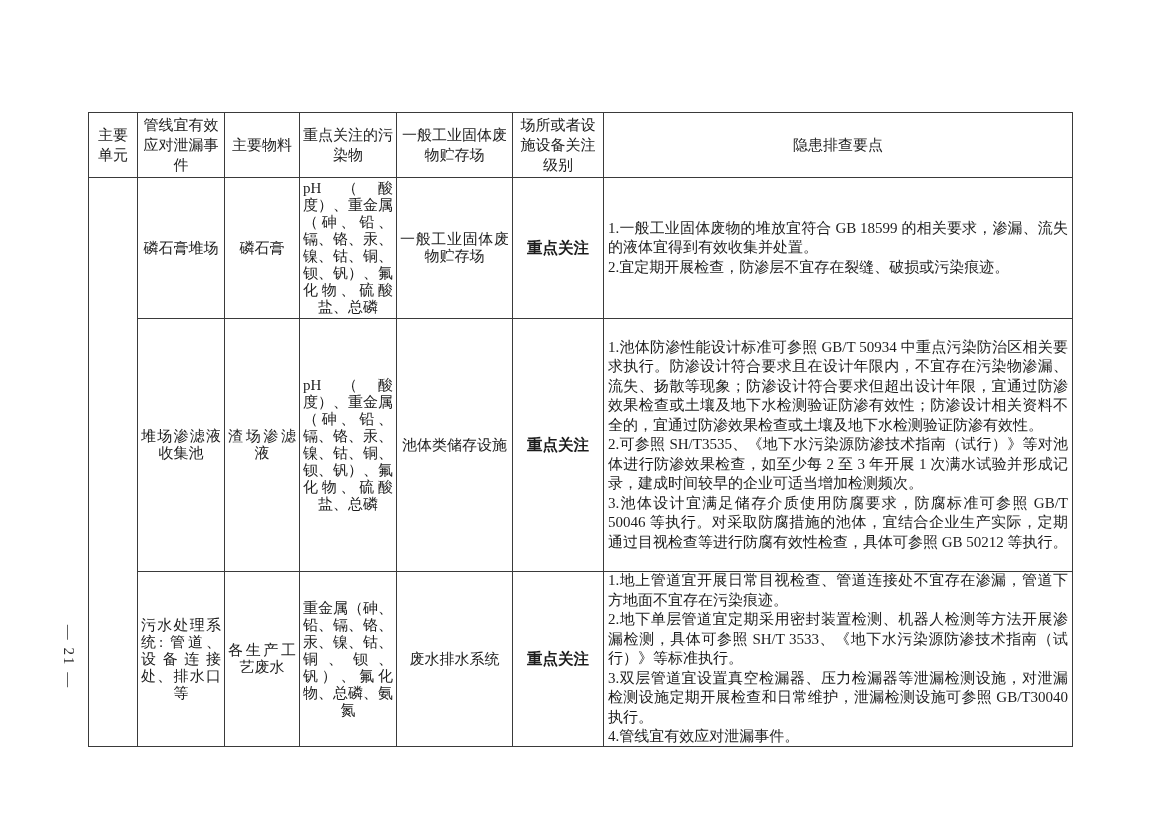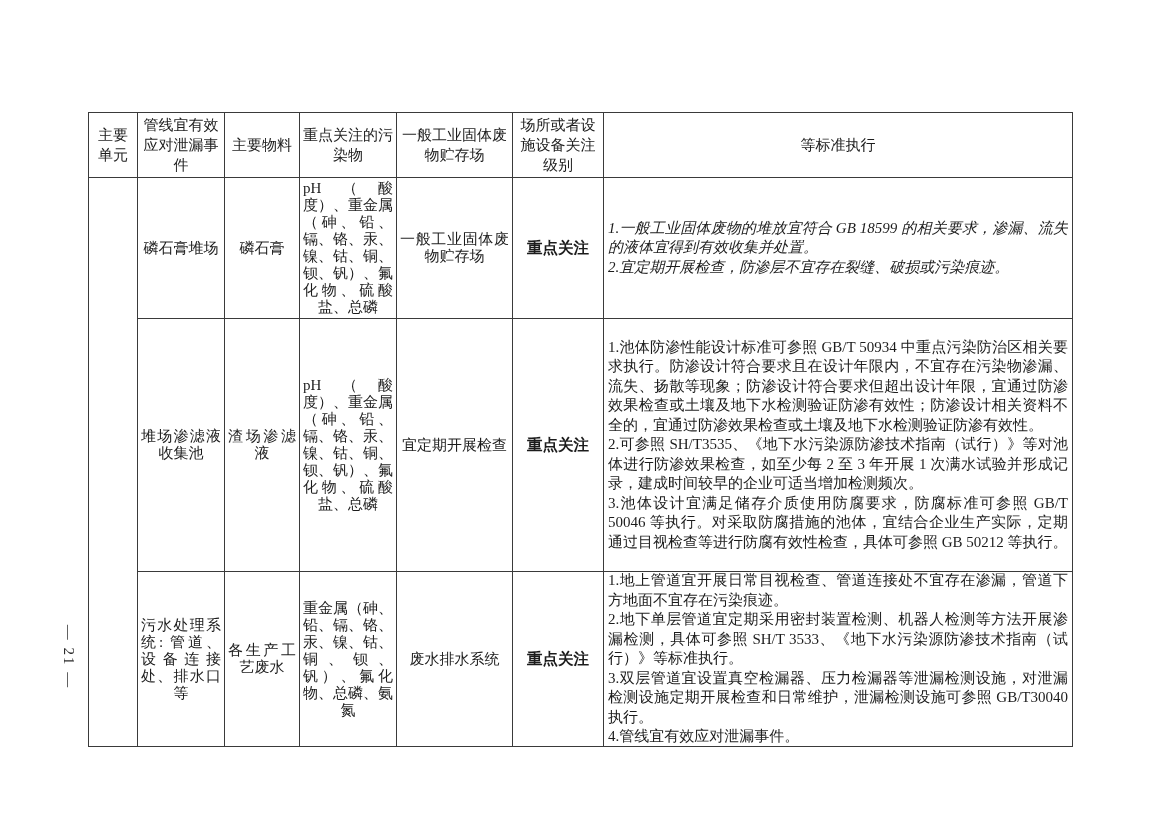--- a/index.html
+++ b/index.html
@@ -72,21 +72,21 @@
   }
   td.points {
     vertical-align: middle;
     padding: 0 4px;
   }
   .pwrap {
     display: flex;
     align-items: center;
     overflow: hidden;
   }
-  .pwrap.h1 { height: 112px; font-style: italic; }
+  .pwrap.h1 { height: 112px; }
   .pwrap.h2 { height: 226px; }
   .pwrap.h3 { height: 172px; }
   .ptext {
     white-space: pre-line;
     text-align: justify;
     -moz-text-align-last: left;
     text-align-last: left;
     line-height: 19.5px;
     width: 100%;
   }
@@ -109,21 +109,21 @@
       <col style="width:469px">
     </colgroup>
     <thead>
       <tr class="hr0">
         <th>主要单元</th>
         <th>管线宜有效应对泄漏事件</th>
         <th>主要物料</th>
         <th>重点关注的污染物</th>
         <th>一般工业固体废物贮存场</th>
         <th>场所或者设施设备关注级别</th>
-        <th>等标准执行</th>
+        <th>隐患排查要点</th>
       </tr>
     </thead>
     <tbody>
       <tr class="hr1">
         <td class="center" rowspan="3"></td>
         <td class="center">磷石膏堆场</td>
         <td class="center">磷石膏</td>
         <td class="center">pH（酸度）、重金属（砷、铅、镉、铬、汞、镍、钴、铜、钡、钒）、氟化物、硫酸盐、总磷</td>
         <td class="center">一般工业固体废物贮存场</td>
         <td class="level">重点关注</td>
@@ -131,21 +131,21 @@
           <div class="pwrap h1">
             <div class="ptext">1.一般工业固体废物的堆放宜符合 GB 18599 的相关要求，渗漏、流失的液体宜得到有效收集并处置。
 2.宜定期开展检查，防渗层不宜存在裂缝、破损或污染痕迹。</div>
           </div>
         </td>
       </tr>
       <tr class="hr2">
         <td class="center">堆场渗滤液收集池</td>
         <td class="center">渣场渗滤液</td>
         <td class="center">pH（酸度）、重金属（砷、铅、镉、铬、汞、镍、钴、铜、钡、钒）、氟化物、硫酸盐、总磷</td>
-        <td class="center">宜定期开展检查</td>
+        <td class="center">池体类储存设施</td>
         <td class="level">重点关注</td>
         <td class="points">
           <div class="pwrap h2">
             <div class="ptext">1.池体防渗性能设计标准可参照 GB/T 50934 中重点污染防治区相关要求执行。防渗设计符合要求且在设计年限内，不宜存在污染物渗漏、流失、扬散等现象；防渗设计符合要求但超出设计年限，宜通过防渗效果检查或土壤及地下水检测验证防渗有效性；防渗设计相关资料不全的，宜通过防渗效果检查或土壤及地下水检测验证防渗有效性。
 2.可参照 SH/T3535、《地下水污染源防渗技术指南（试行）》等对池体进行防渗效果检查，如至少每 2 至 3 年开展 1 次满水试验并形成记录，建成时间较早的企业可适当增加检测频次。
 3.池体设计宜满足储存介质使用防腐要求，防腐标准可参照 GB/T 50046 等执行。对采取防腐措施的池体，宜结合企业生产实际，定期通过目视检查等进行防腐有效性检查，具体可参照 GB 50212 等执行。</div>
           </div>
         </td>
       </tr>
       <tr class="hr3">

